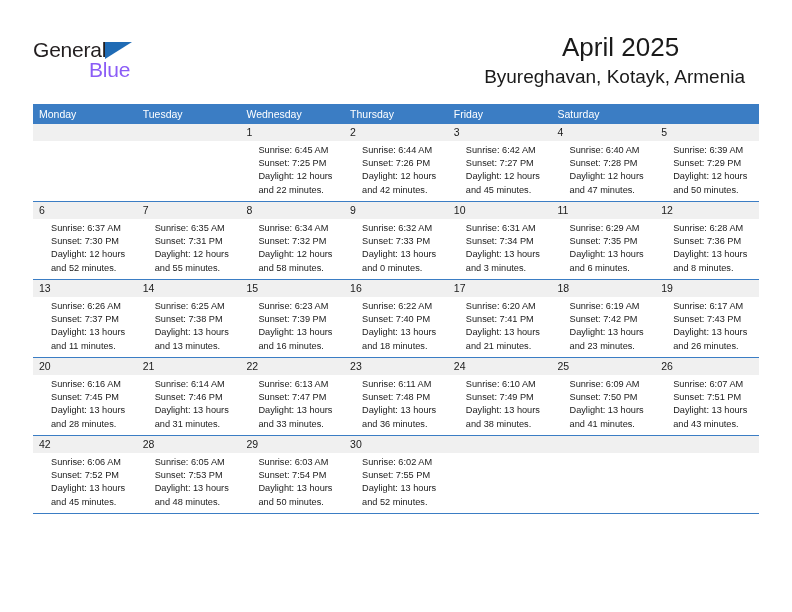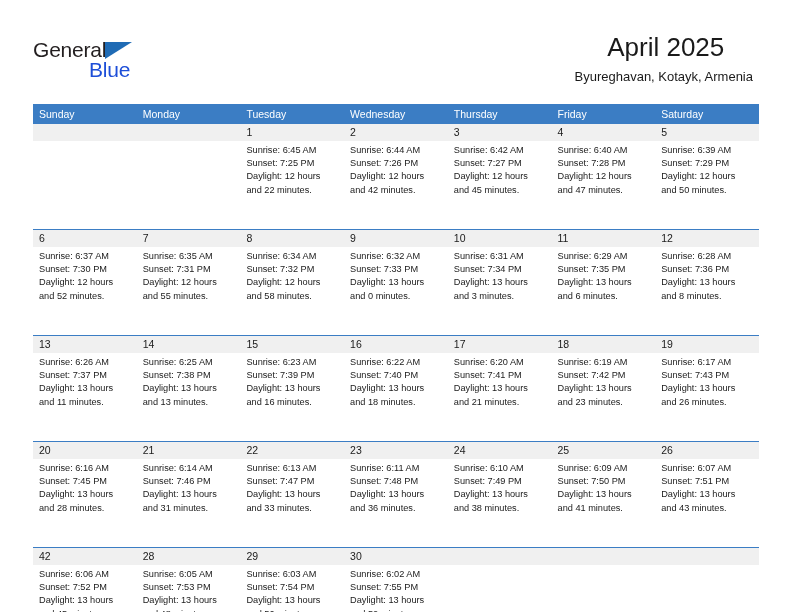--- a/index.html
+++ b/index.html
@@ -54,42 +54,42 @@
     height: 0;
     border-left: 27px solid #1f6bb5;
     border-bottom: 17px solid transparent;
   }
   .logo-blue {
     position: absolute;
     left: 56px;
     top: 20px;
     font-size: 21px;
     letter-spacing: -0.2px;
-    color: #1d4ed8;
+    color: #8b5cf6;
     font-family: "Liberation Sans", sans-serif;
   }
 
   .title-block {
     position: absolute;
     right: 35px;
     top: 32px;
     text-align: center;
   }
   .cal-title {
     font-size: 26px;
     color: #1a1a1a;
     line-height: 30px;
     font-weight: normal;
     margin: 0;
   }
   .cal-subtitle {
-    font-size: 13px;
+    font-size: 19px;
     color: #1a1a1a;
     line-height: 18px;
-    margin: 6px 4px 0 0;
+    margin: 6px 12px 0 0;
     font-weight: normal;
   }
 
   
   .calendar {
     position: absolute;
     left: 33px;
     top: 104px;
     width: 726px;
   }
@@ -128,22 +128,23 @@
     width: 103.71px;
     box-sizing: border-box;
     padding-left: 6px;
     font-size: 10.5px;
     line-height: 17px;
     color: #1a1a1a;
   }
   .info-strip {
     display: flex;
     width: 726px;
-    height: 88px;
+    height: 60px;
     background: #ffffff;
+    margin-left: 12px;
   }
   .info-cell {
     width: 103.71px;
     box-sizing: border-box;
     padding: 3px 5px 0 6px;
     font-size: 9.2px;
     line-height: 13.2px;
     color: #1a1a1a;
   }
   .info-line {
@@ -167,21 +168,20 @@
     <div class="title-block">
       <h1 class="cal-title">April 2025</h1>
       <h2 class="cal-subtitle">Byureghavan, Kotayk, Armenia</h2>
     </div>
 
   </div>
 
   <div class="calendar">
 
     <div class="dow-row">
-      <div class="dow-cell">Sunday</div>
       <div class="dow-cell">Monday</div>
       <div class="dow-cell">Tuesday</div>
       <div class="dow-cell">Wednesday</div>
       <div class="dow-cell">Thursday</div>
       <div class="dow-cell">Friday</div>
       <div class="dow-cell">Saturday</div>
     </div>
 
     <div class="week-row">
       <div class="daynum-strip">

